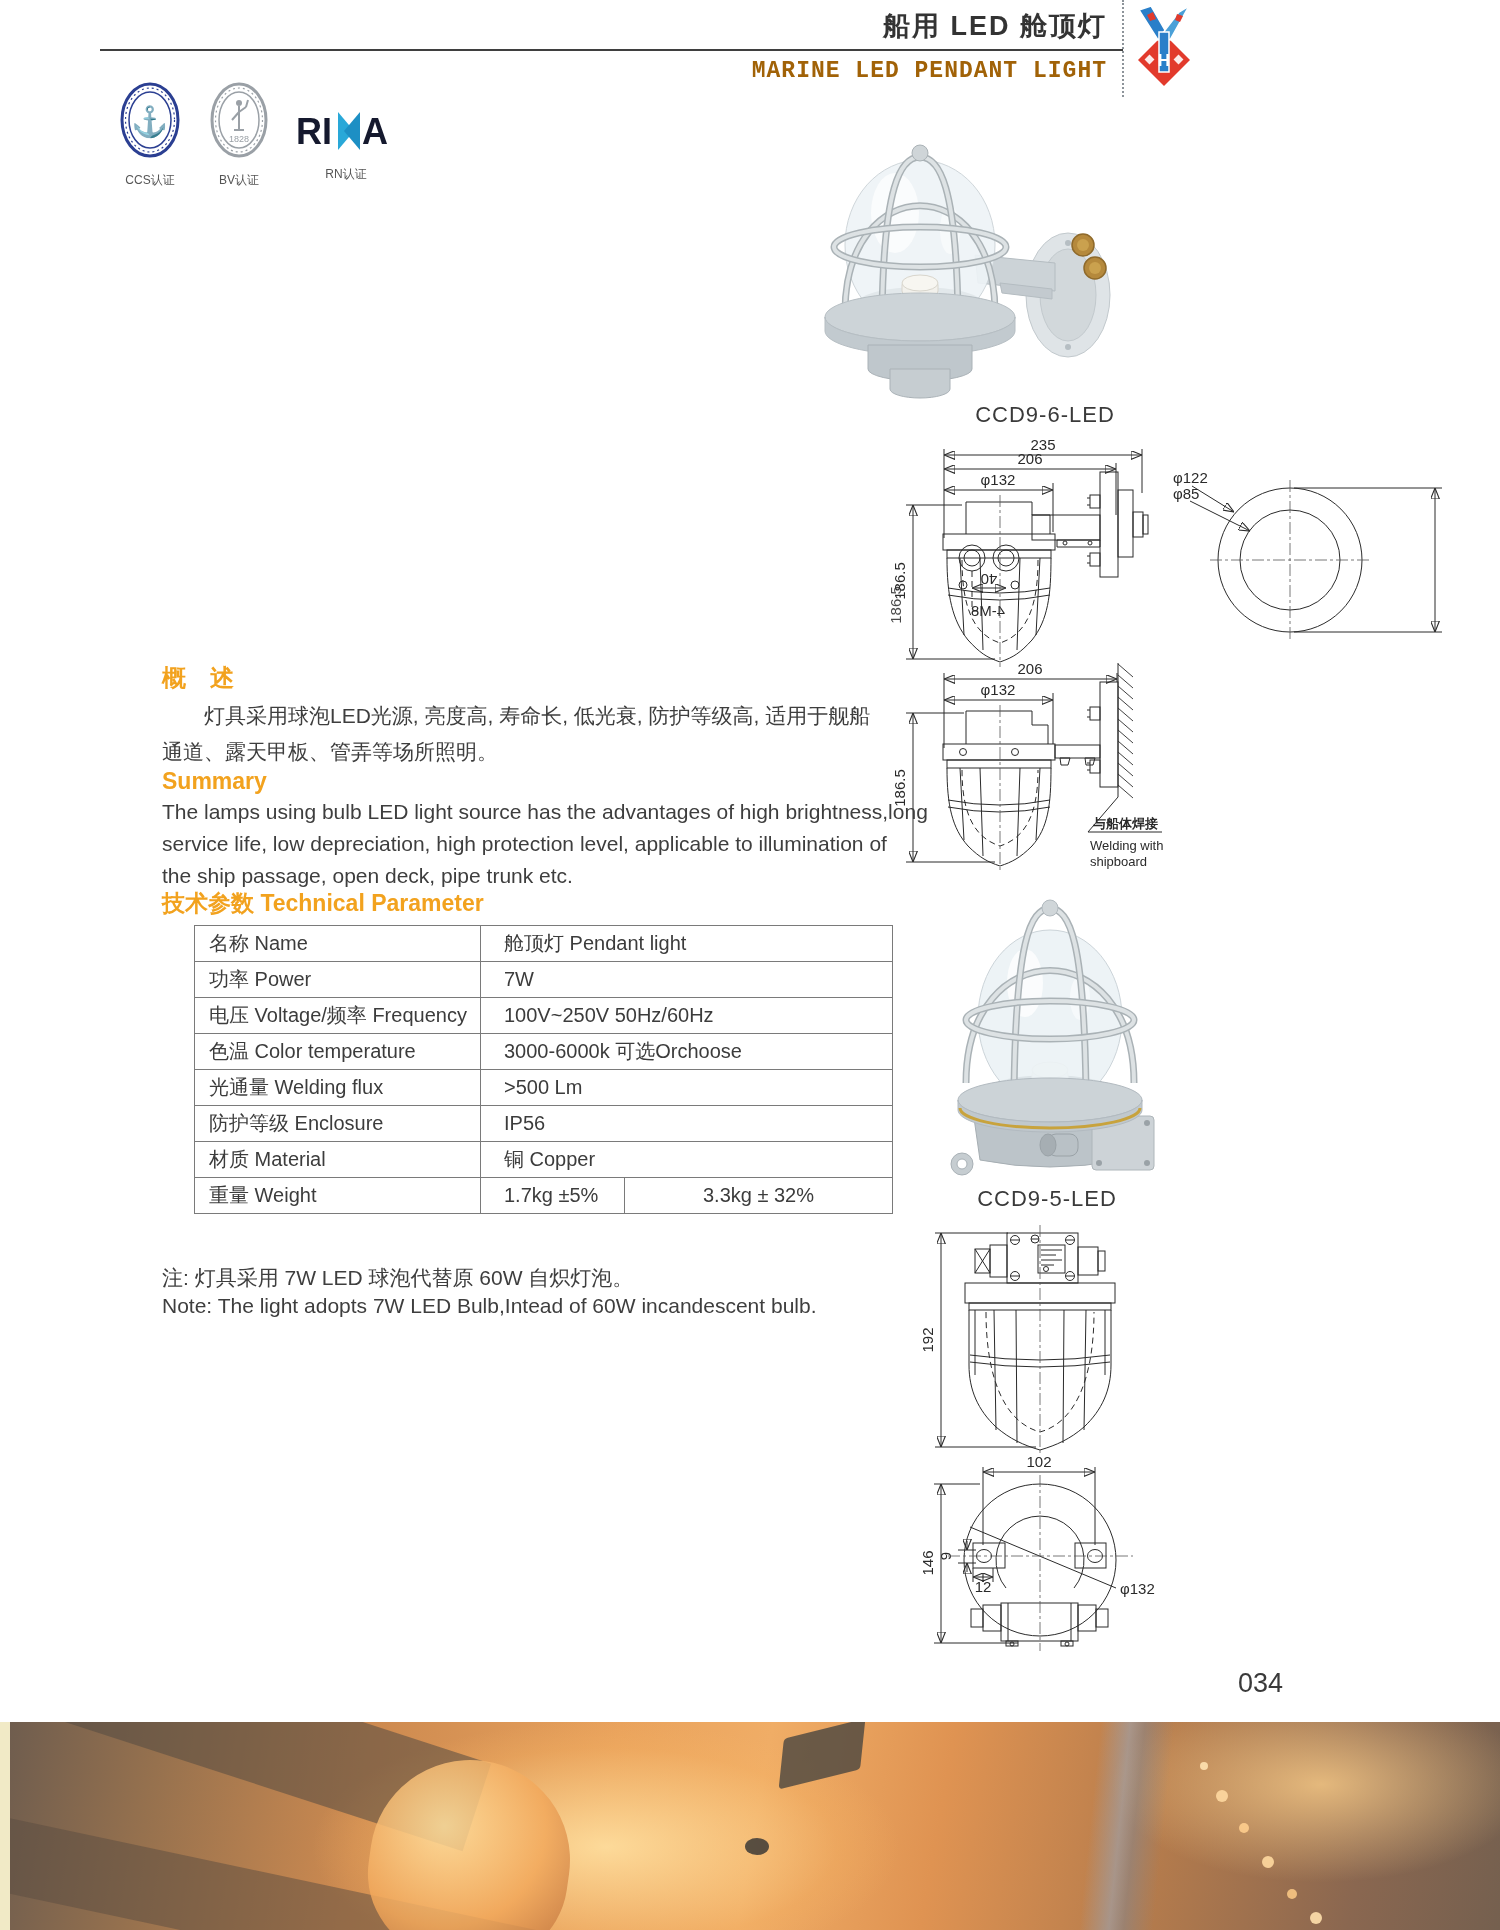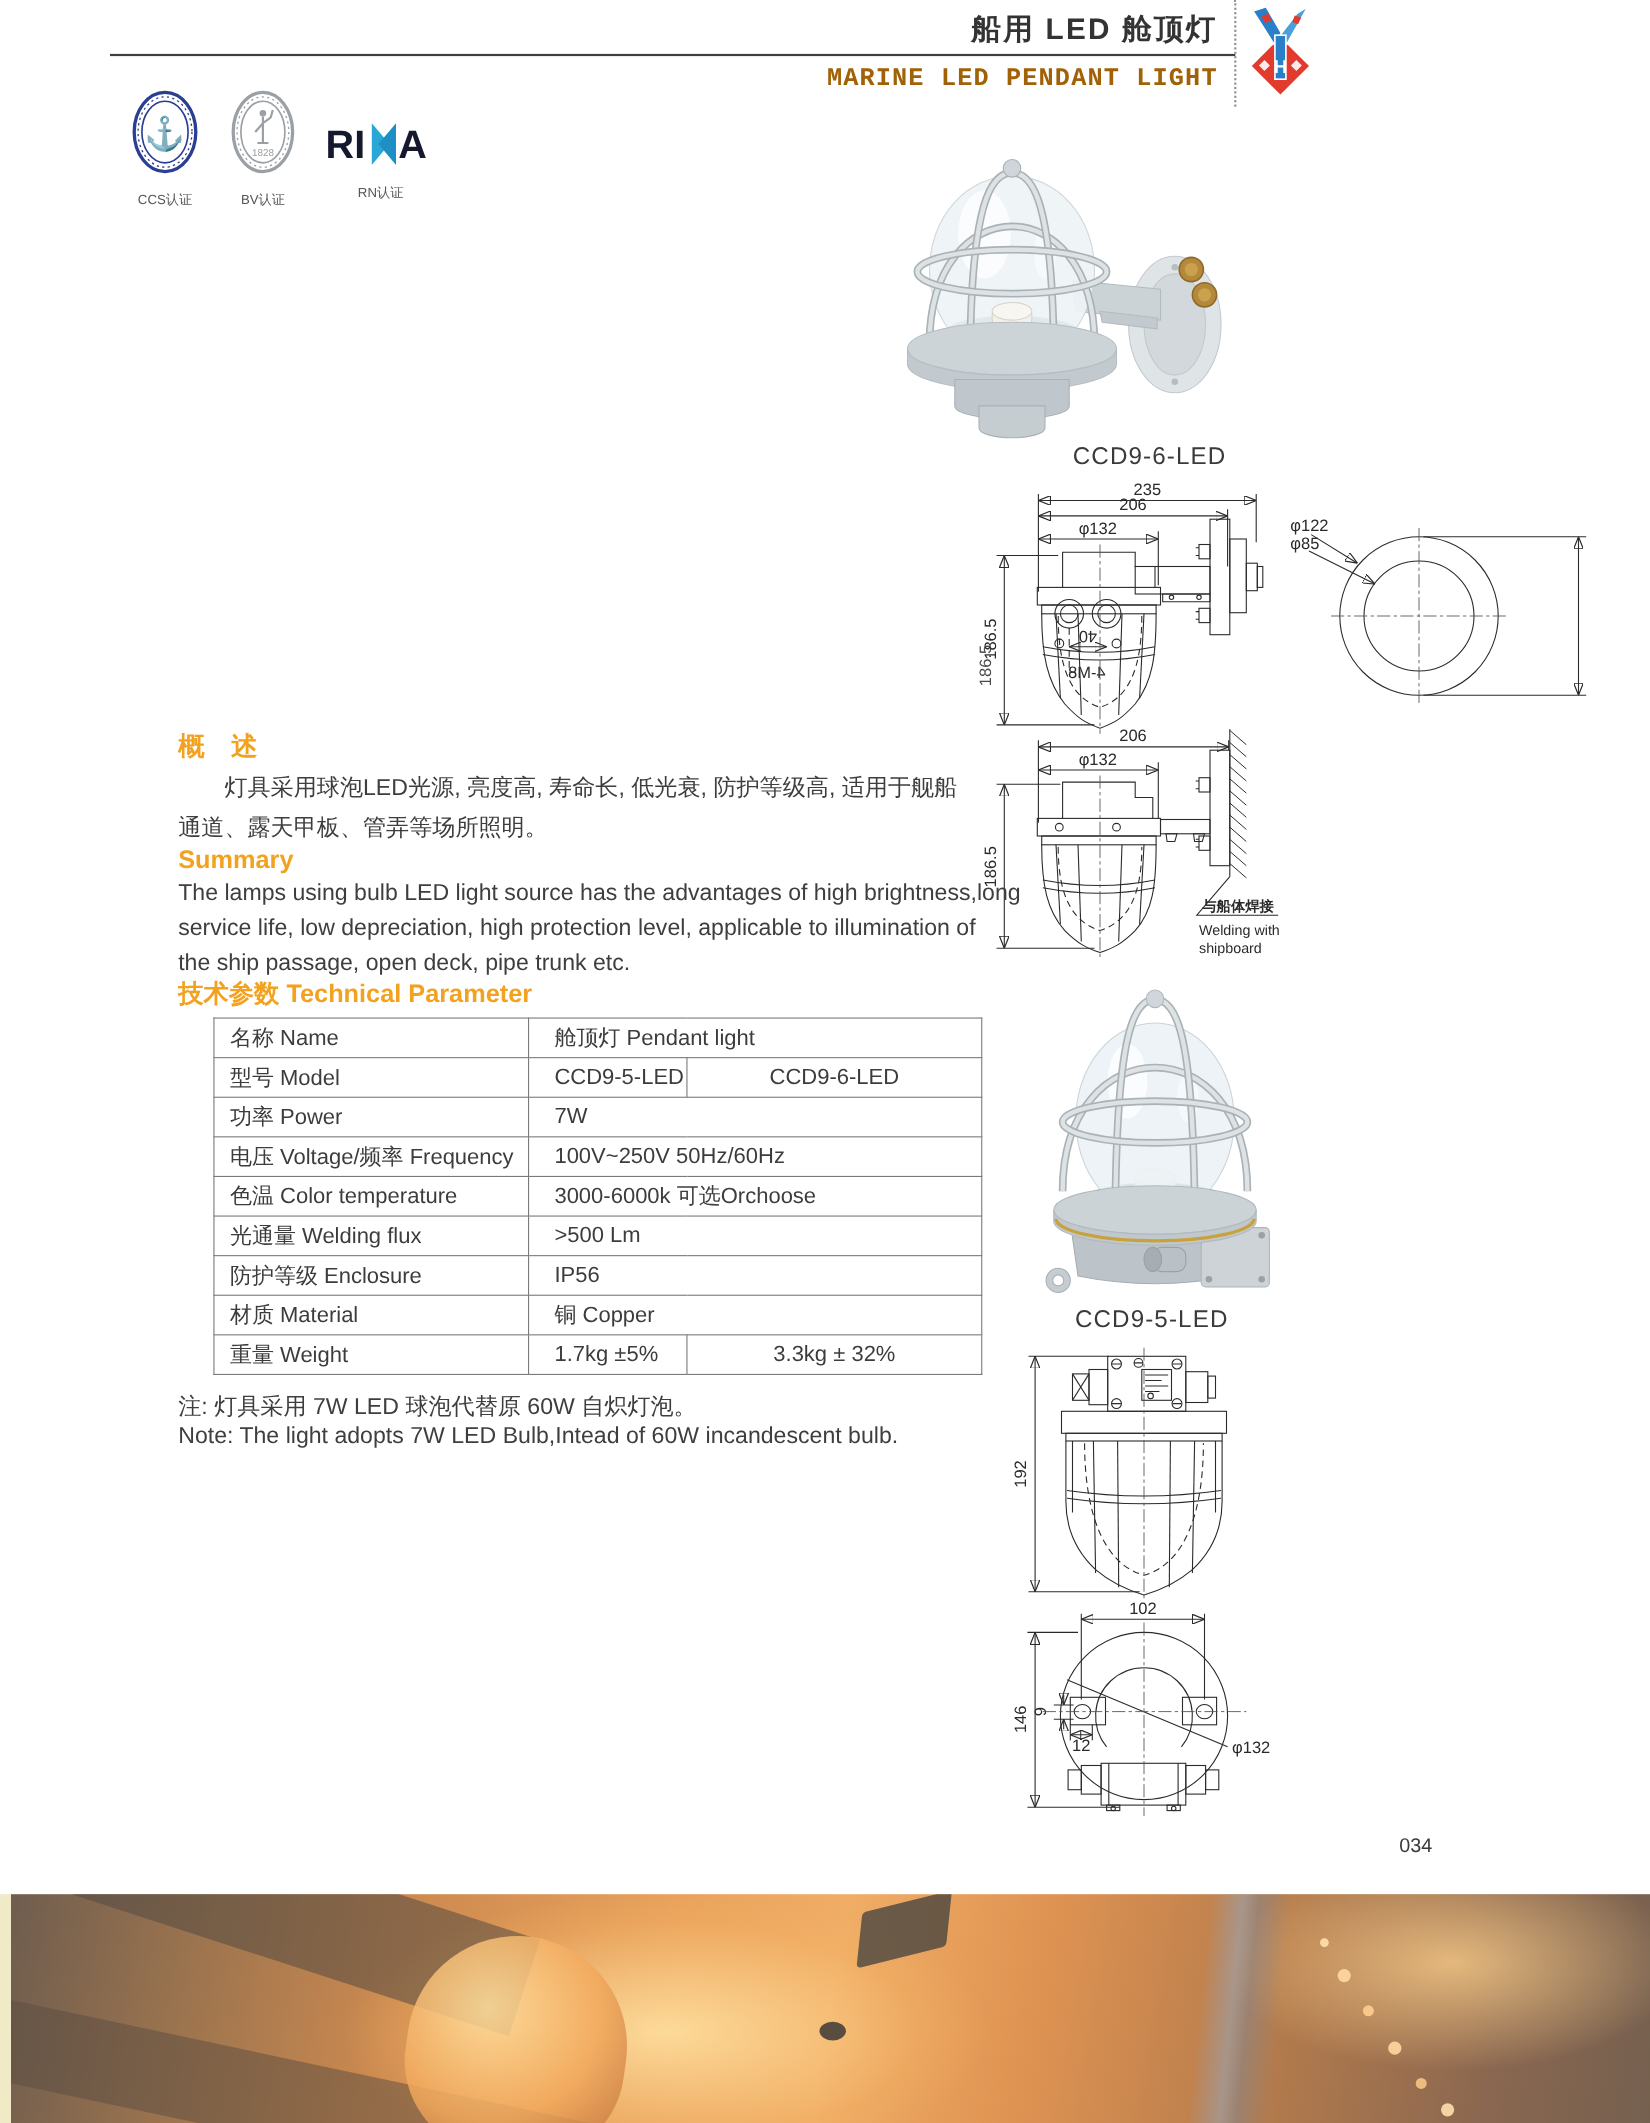--- a/index.html
+++ b/index.html
@@ -46,21 +46,21 @@
   .draw line, .draw path, .draw rect, .draw circle, .draw ellipse, .draw polyline
        { stroke:#2b2b2b; stroke-width:1; fill:none; }
   .draw .cl  { stroke-dasharray:12 3 3 3; stroke-width:0.8; stroke:#555; }
   .draw .dsh { stroke-dasharray:6 4; }
   .draw .hch { stroke-width:0.9; }
   svg text { font-family:"Liberation Sans", sans-serif; }
   .dt  { font-size:15px; fill:#2a2a2a; stroke:none; }
   .dts { font-size:13px; fill:#2a2a2a; stroke:none; }
   .dtsb{ font-size:13px; font-weight:700; fill:#2a2a2a; stroke:none; }
 
-  .page-number { position:absolute; left:1238px; top:1668px; font-size:18px; color:#3a3a3a;margin-left:34px; }
+  .page-number { position:absolute; left:1238px; top:1668px; font-size:27px; color:#3a3a3a; }
 
   
   .edge-strip { position:absolute; left:0; top:1722px; width:10px; height:208px; background:#f1eac6; }
   .deck-photo { position:absolute; left:10px; top:1722px; width:1490px; height:208px; overflow:hidden;
     background:
       radial-gradient(420px 180px at 40% 60%, rgba(255,224,160,.9), rgba(246,180,100,.3) 55%, rgba(0,0,0,0) 70%),
       radial-gradient(300px 140px at 88% 30%, rgba(255,210,140,.75), rgba(0,0,0,0) 70%),
       linear-gradient(100deg, #6f5d4e 0%, #96714e 10%, #cd8a50 24%, #e9a25c 40%, #f0ad66 50%, #df9352 62%, #b67c4c 76%, #8a6750 90%, #75604f 100%);
   }
   .deck-photo > div { position:absolute; }
@@ -446,25 +446,20 @@
         <col style="width:286px">
         <col style="width:144px">
         <col style="width:268px">
       </colgroup>
     <tbody>
         <tr>
       <td class="lbl">名称 Name</td>
       <td class="val" colspan="2">舱顶灯 Pendant light</td>
     </tr>
     <tr>
-      <td class="lbl">型号 Model</td>
-      <td class="val">CCD9-5-LED</td>
-      <td class="val2">CCD9-6-LED</td>
-    </tr>
-    <tr>
       <td class="lbl">功率 Power</td>
       <td class="val" colspan="2">7W</td>
     </tr>
     <tr>
       <td class="lbl">电压 Voltage/频率 Frequency</td>
       <td class="val" colspan="2">100V~250V 50Hz/60Hz</td>
     </tr>
     <tr>
       <td class="lbl">色温 Color temperature</td>
       <td class="val" colspan="2">3000-6000k 可选Orchoose</td>

